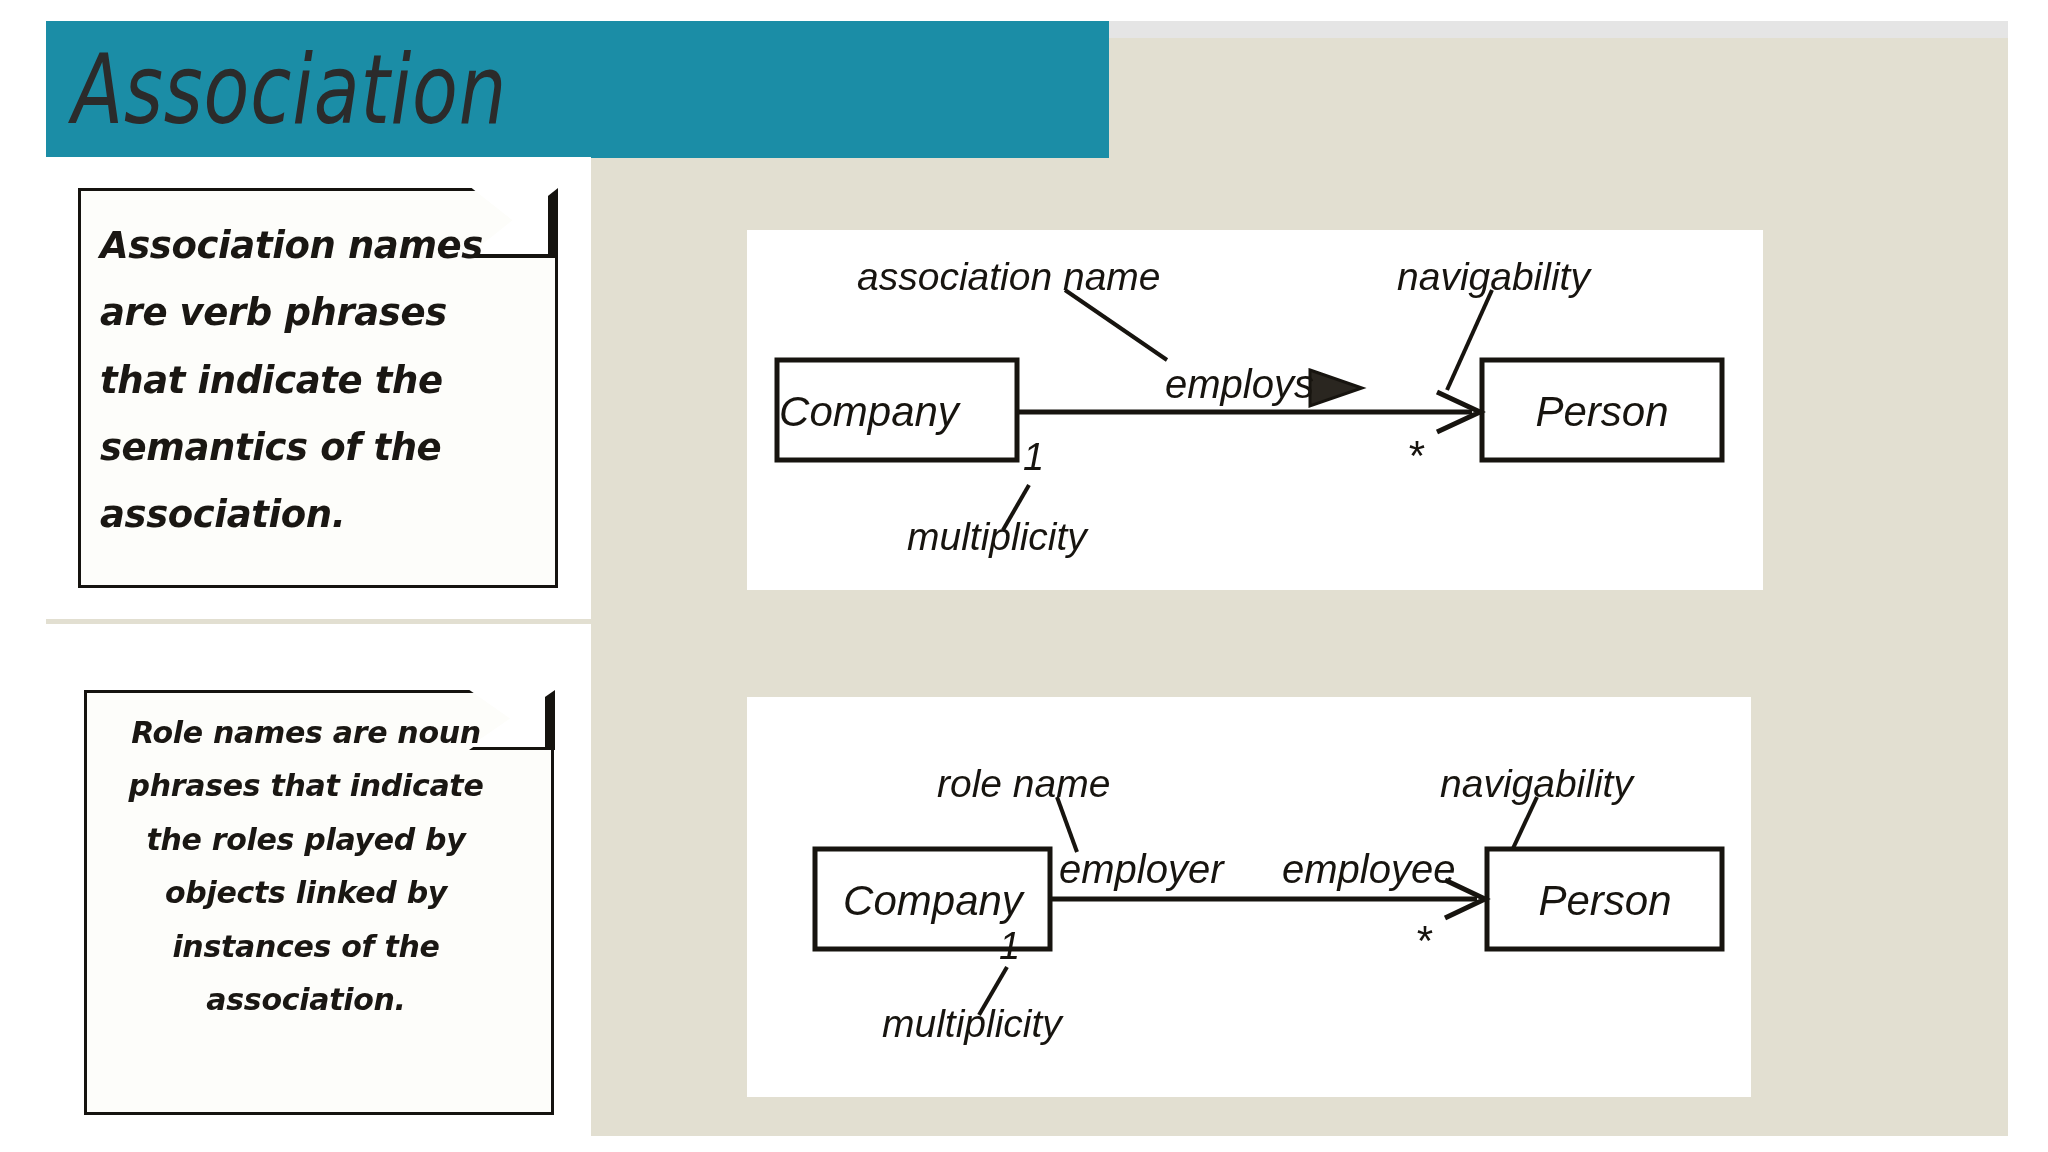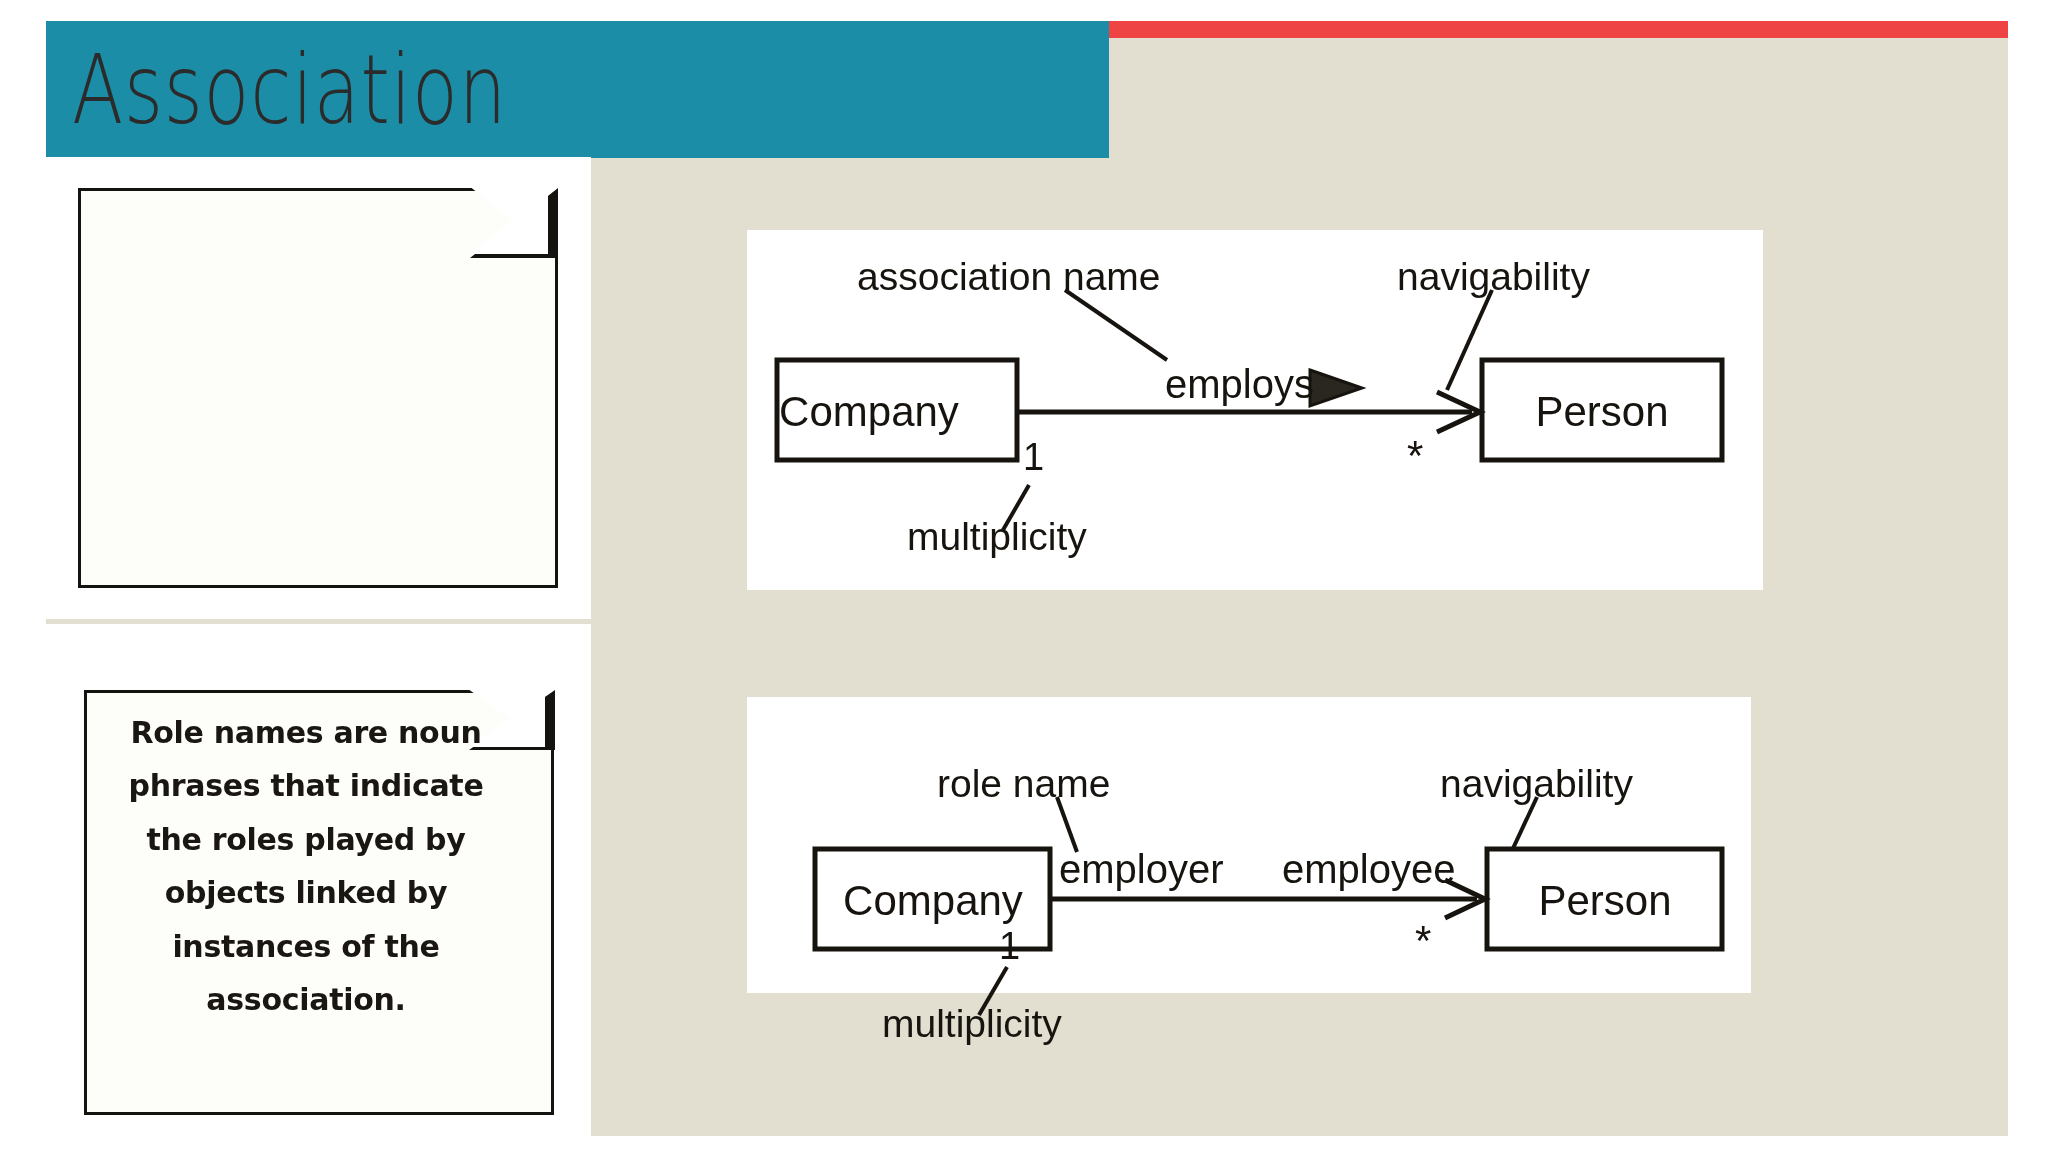--- a/index.html
+++ b/index.html
@@ -5,21 +5,22 @@
   html,body{margin:0;padding:0;}
   body{
     width:2048px;height:1152px;
     background:#ffffff;
     font-family:"Liberation Sans",sans-serif;
     overflow:hidden;
   }
   #slide{
     position:relative;
     width:2048px;height:1152px;
-    background:#ef4444;
+    background:#e5e5e5;
+    font-style:italic;
   }
   
   .beige-bg{
     position:absolute;
     left:46px;top:38px;
     width:1962px;height:1098px;
     background:#e2dfd1;
   }
   
   .title-banner{
@@ -119,21 +120,21 @@
     white-space:normal;
     text-align:center;
   }
 
   
   .diagram-panel{
     position:absolute;
     background:#ffffff;
   }
   #diagram-panel-1{ left:747px; top:230px; width:1004px; height:360px;padding-left:12px; }
-  #diagram-panel-2{ left:747px; top:697px; width:1004px; height:296px; }
+  #diagram-panel-2{ left:747px; top:697px; width:1004px; height:400px; }
 
   .diagram-svg{ position:absolute; left:0; top:0; }
 
   .bg-white-right{
     position:absolute;
     left:2008px; top:0; width:40px; height:1152px;
     background:#ffffff;
   }
   .bg-white-bottom{
     position:absolute;
@@ -163,20 +164,21 @@
   <div class="bg-white-bottom"></div>
 
   <div class="title-banner">
     <div class="title-text">Association</div>
   </div>
 
   <div class="note-card" id="note-card-1"></div>
   <div class="note-shape" id="note-shape-1"></div>
   <div class="fold" id="fold-1"></div>
   <div id="fold-1-inner"></div>
+  <div class="note-text" id="note-text-1">Association names are verb phrases that indicate the semantics of the association.</div>
 
   <div class="note-card" id="note-card-2"></div>
   <div class="note-shape" id="note-shape-2"></div>
   <div class="fold" id="fold-2"></div>
   <div id="fold-2-inner"></div>
   <div class="note-text" id="note-text-2">Role names are noun phrases that indicate the roles played by objects linked by instances of the association.</div>
 
   <div class="diagram-panel" id="diagram-panel-1">
     <svg class="diagram-svg" width="1004" height="360" viewBox="0 0 1004 360">
 

